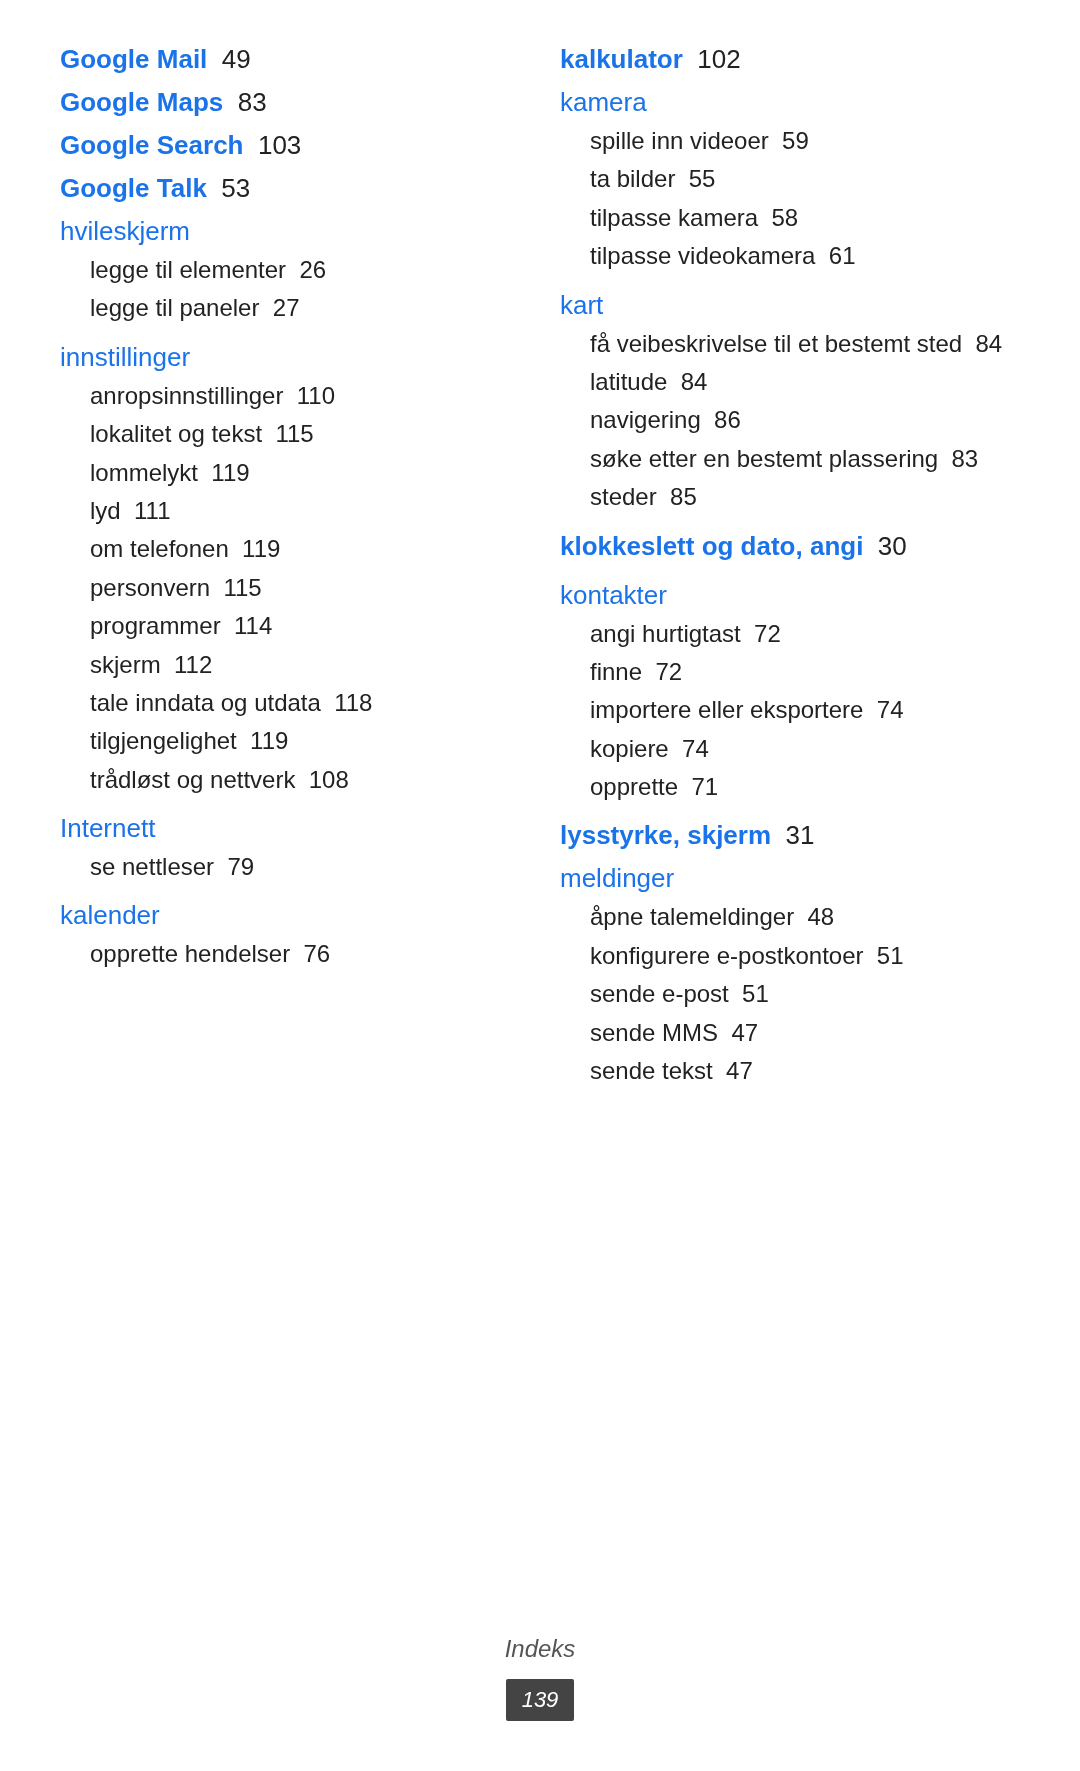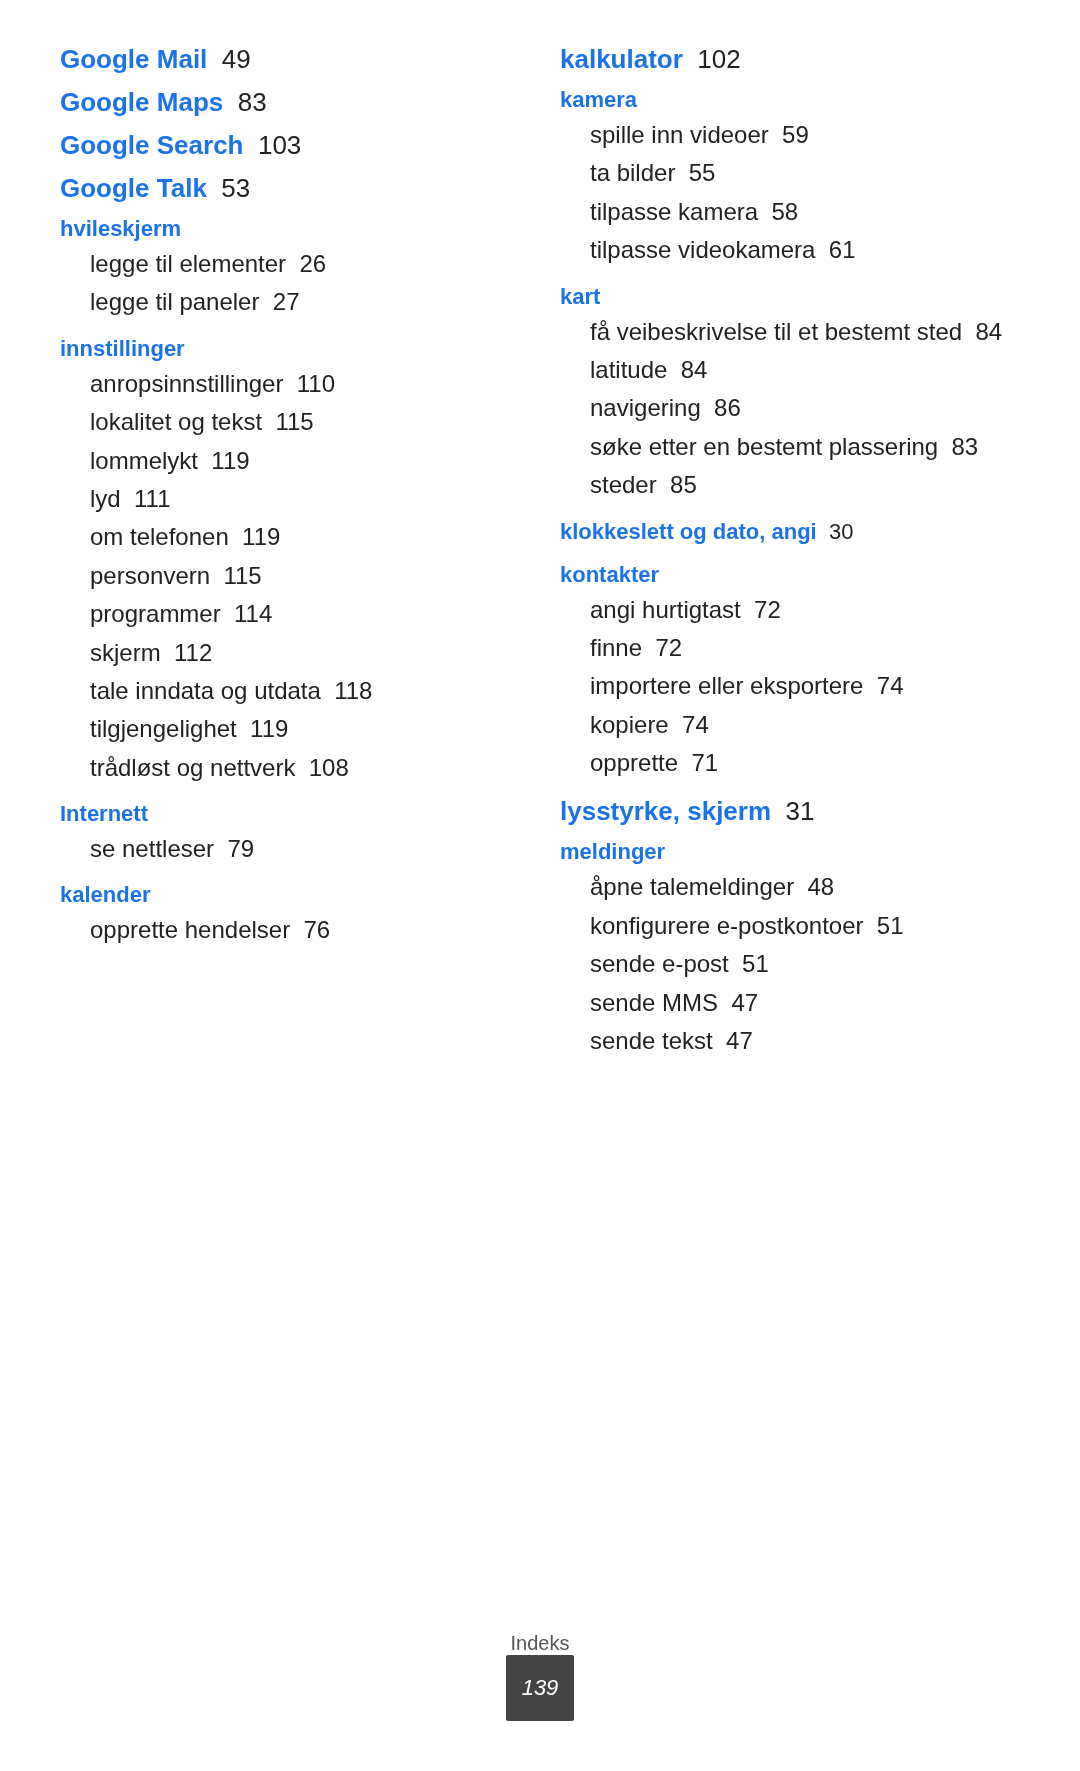--- a/index.html
+++ b/index.html
@@ -26,28 +26,28 @@
     .col {
       display: flex;
       flex-direction: column;
     }
 
     .entry {
       margin-bottom: 4px;
     }
 
     .entry-header {
-      font-size: 22px;
-      font-weight: bold;
+      font-size: 26px;
+      font-weight: normal;
       color: #1a73e8;
       line-height: 1.5;
     }
 
     .entry-header-multiline {
-      font-size: 22px;
+      font-size: 26px;
       font-weight: bold;
       color: #1a73e8;
       line-height: 1.5;
       margin-bottom: 2px;
     }
 
     .entry-subitem {
       font-size: 24px;
       color: #222222;
       padding-left: 30px;
@@ -72,33 +72,34 @@
 
     .footer {
       position: absolute;
       bottom: 50px;
       left: 0;
       right: 0;
       text-align: center;
     }
 
     .footer-label {
-      font-size: 20px;
+      font-size: 24px;
       color: #555555;
+      font-style: italic;
       display: block;
-      margin-bottom: 0;
+      margin-bottom: 16px;
     }
 
     .footer-page {
       display: inline-block;
       background: #444444;
       color: #ffffff;
       font-size: 22px;
       font-style: italic;
-      padding: 20px 16px;
+      padding: 8px 16px;
       border-radius: 2px;
     }
   </style>
 </head>
 <body>
 
 <div class="two-col">
   <div class="col" id="left-col">
       <div class="entry"><span class="entry-header-with-num">Google Mail&nbsp;&nbsp;<span class="num">49</span></span></div>
       <div class="entry"><span class="entry-header-with-num">Google Maps&nbsp;&nbsp;<span class="num">83</span></span></div>

